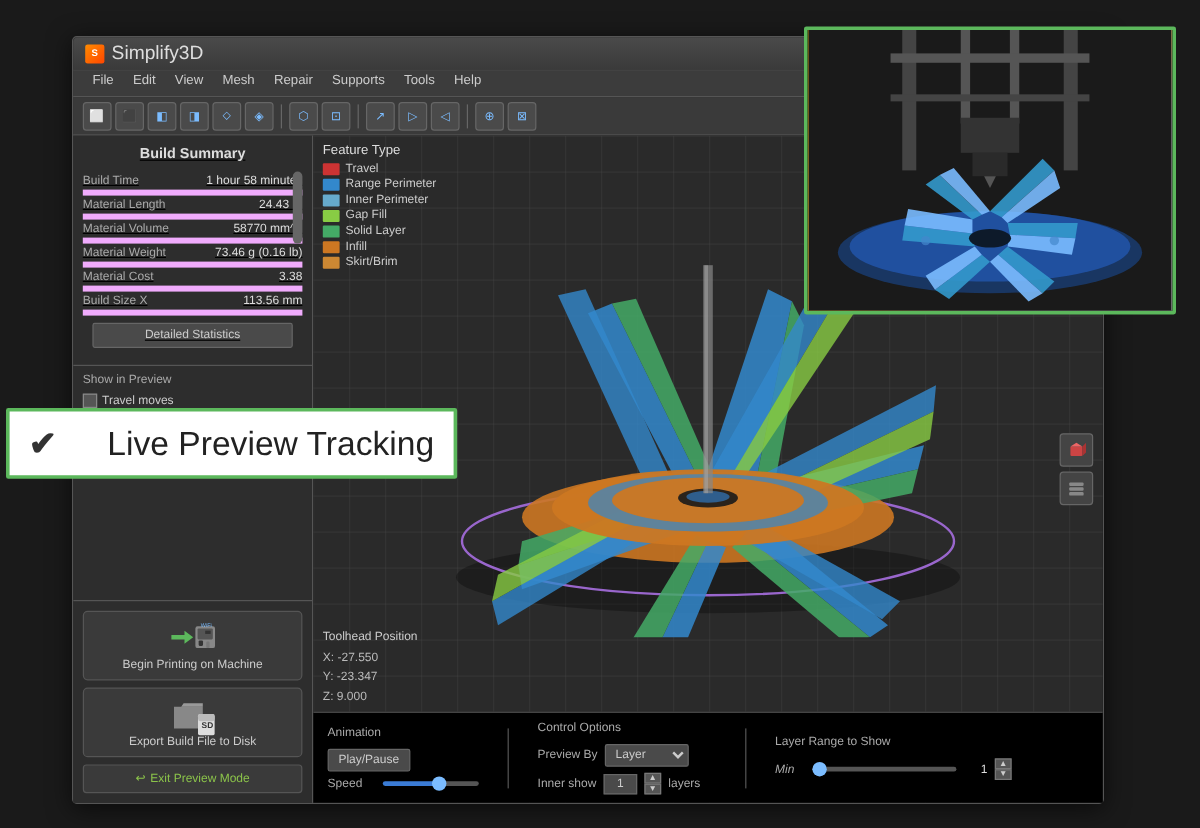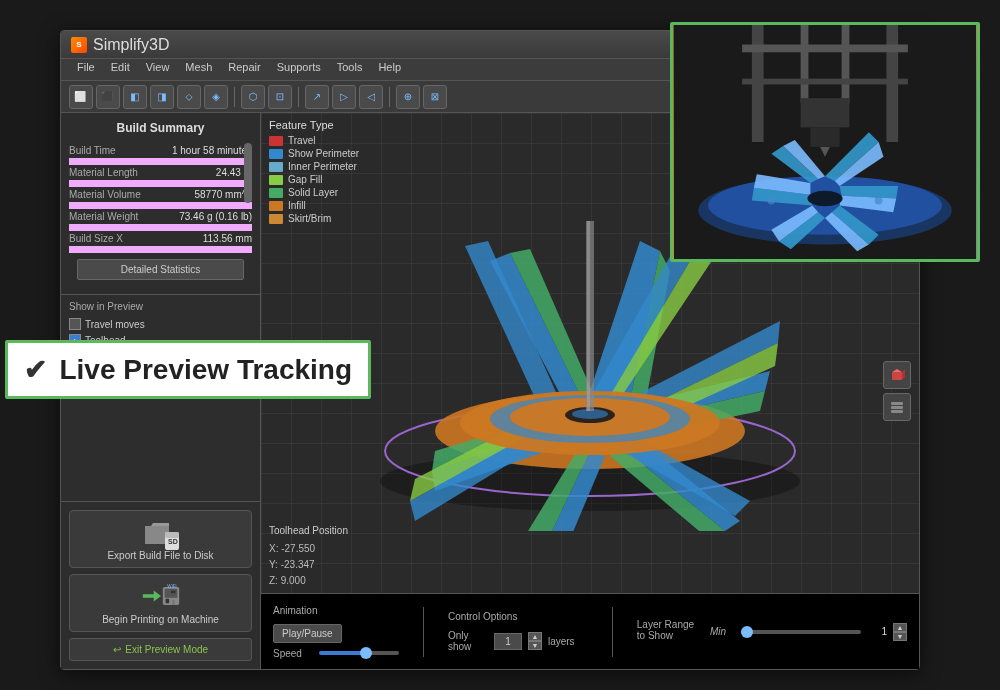--- a/index.html
+++ b/index.html
@@ -112,33 +112,34 @@
       background: #2d2d2d;
       border-right: 1px solid #555;
       display: flex;
       flex-direction: column;
       overflow: hidden;
     }
 
     .build-summary {
       padding: 8px;
       border-bottom: 1px solid #555;
+      text-decoration: underline;
     }
     .build-summary-title {
       text-align: center;
       color: #ddd;
       font-size: 12px;
       font-weight: bold;
       margin-bottom: 8px;
     }
     .stat-row {
       display: flex;
       justify-content: space-between;
       padding: 2px 0;
-      border-bottom: 7px solid #f0abfc;
+      border-bottom: 5px solid #f0abfc;
     }
     .stat-label { color: #aaa; font-size: 10px; }
     .stat-value { color: #ddd; font-size: 10px; }
 
     .scrollbar-area {
       position: relative;
     }
     .scrollbar-thumb {
       position: absolute;
       right: 0;
@@ -197,22 +198,23 @@
       border-radius: 2px;
     }
     .live-preview-check {
       font-size: 28px;
       color: #333;
       font-weight: bold;
     }
     .live-preview-text {
       font-size: 28px;
       color: #222;
-      font-weight: 700;
+      font-weight: 400;
       white-space: nowrap;
+      margin-left: 30px;
     }
 
     
     .left-panel-bottom {
       padding: 8px;
       border-top: 1px solid #555;
       margin-top: auto;
     }
     .action-btn-large {
       width: 100%;
@@ -432,21 +434,21 @@
       height: 9px;
       cursor: pointer;
       display: flex;
       align-items: center;
       justify-content: center;
       line-height: 1;
     }
 
     .range-group {
       display: flex;
-      flex-direction: row;
+      flex-direction: column;
       gap: 5px;
     }
     .range-row {
       display: flex;
       align-items: center;
       gap: 6px;
     }
     .range-label { color: #aaa; font-size: 10px; min-width: 25px; font-style: italic; }
     .range-slider {
       -webkit-appearance: none;
@@ -581,20 +583,24 @@
           </div>
           <div class="stat-row">
             <span class="stat-label">Material Volume</span>
             <span class="stat-value">58770 mm^3</span>
           </div>
           <div class="stat-row">
             <span class="stat-label">Material Weight</span>
             <span class="stat-value">73.46 g (0.16 lb)</span>
           </div>
           <div class="stat-row">
+            <span class="stat-label">Material Cost</span>
+            <span class="stat-value">3.38</span>
+          </div>
+          <div class="stat-row">
             <span class="stat-label">Build Size X</span>
             <span class="stat-value">113.56 mm</span>
           </div>
           <div class="scrollbar-thumb"></div>
         </div>
         <div class="detailed-stats-btn">Detailed Statistics</div>
       </div>
 
       <div class="show-in-preview">
         <div class="show-in-preview-label">Show in Preview</div>
@@ -609,71 +615,71 @@
           <span>Toolhead</span>
         </div>
       </div>
 
       <div style="flex:1"></div>
 
       <div class="left-panel-bottom">
 
         <div class="action-btn-large">
           <div class="action-btn-icon">
+            <svg class="machine-icon-svg" viewBox="0 0 44 32">
+
+              <polygon points="2,14 14,14 14,10 22,16 14,22 14,18 2,18" fill="#5cb85c"></polygon>
+
+              <rect x="24" y="6" width="18" height="20" rx="2" fill="#888"></rect>
+              <rect x="26" y="8" width="14" height="10" rx="1" fill="#555"></rect>
+              <rect x="27" y="19" width="4" height="5" rx="1" fill="#333"></rect>
+
+              <rect x="33" y="10" width="5" height="3" fill="#333"></rect>
+              <rect x="34" y="20" width="3" height="6" rx="1" fill="#777"></rect>
+
+              <text x="29" y="7" font-size="5" fill="#7bbcff">WiFi</text>
+            </svg>
+          </div>
+          <span class="action-btn-label">Begin Printing on Machine</span>
+        </div>
+
+        <div class="action-btn-large">
+          <div class="action-btn-icon">
             <svg class="sd-icon-svg" viewBox="0 0 36 36">
 
               <path d="M2,12 L2,30 L26,30 L26,12 L2,12" fill="#888"></path>
               <path d="M2,12 L8,12 L10,9 L26,9 L26,12" fill="#999"></path>
 
               <rect x="22" y="18" width="14" height="18" rx="2" fill="#ddd"></rect>
               <rect x="22" y="18" width="14" height="6" rx="2" fill="#bbb"></rect>
               <text x="25" y="30" font-size="7" fill="#333" font-weight="bold">SD</text>
             </svg>
           </div>
           <span class="action-btn-label">Export Build File to Disk</span>
-        </div>
-
-        <div class="action-btn-large">
-          <div class="action-btn-icon">
-            <svg class="machine-icon-svg" viewBox="0 0 44 32">
-
-              <polygon points="2,14 14,14 14,10 22,16 14,22 14,18 2,18" fill="#5cb85c"></polygon>
-
-              <rect x="24" y="6" width="18" height="20" rx="2" fill="#888"></rect>
-              <rect x="26" y="8" width="14" height="10" rx="1" fill="#555"></rect>
-              <rect x="27" y="19" width="4" height="5" rx="1" fill="#333"></rect>
-
-              <rect x="33" y="10" width="5" height="3" fill="#333"></rect>
-              <rect x="34" y="20" width="3" height="6" rx="1" fill="#777"></rect>
-
-              <text x="29" y="7" font-size="5" fill="#7bbcff">WiFi</text>
-            </svg>
-          </div>
-          <span class="action-btn-label">Begin Printing on Machine</span>
         </div>
 
         <div class="exit-preview-btn">
           <span style="color:#8bc34a">↩</span>
           <span>Exit Preview Mode</span>
         </div>
       </div>
     </div>
 
     <div class="viewport">
       <div class="viewport-bg"></div>
 
       <div class="feature-legend">
         <div class="legend-title">Feature Type</div>
         <div class="legend-item">
           <div class="legend-color" style="background:#cc3333"></div>
           <span>Travel</span>
         </div>
         <div class="legend-item">
           <div class="legend-color" style="background:#3388cc"></div>
-          <span>Show Perimeter</span>
+          <span>Range Perimeter</span>
         </div>
         <div class="legend-item">
           <div class="legend-color" style="background:#66aacc"></div>
           <span>Inner Perimeter</span>
         </div>
         <div class="legend-item">
           <div class="legend-color" style="background:#88cc44"></div>
           <span>Gap Fill</span>
         </div>
         <div class="legend-item">
@@ -785,21 +791,27 @@
               <input type="range" class="slider slider-blue" value="60" min="0" max="100" style="">
             </div>
           </div>
         </div>
 
         <div style="width:1px;height:50px;background:#555;margin:0 4px;"></div>
 
         <div class="control-group">
           <div class="control-group-title">Control Options</div>
           <div class="ctrl-row">
-            <span class="ctrl-label">Only show</span>
+            <span class="ctrl-label">Preview By</span>
+            <select class="select-box">
+              <option>Layer</option>
+            </select>
+          </div>
+          <div class="ctrl-row">
+            <span class="ctrl-label">Inner show</span>
             <input type="text" class="number-input" value="1" style="">
             <div class="spin-btns">
               <div class="spin-btn">▲</div>
               <div class="spin-btn">▼</div>
             </div>
             <span class="ctrl-label">layers</span>
           </div>
         </div>
 
         <div style="width:1px;height:50px;background:#555;margin:0 4px;"></div>

